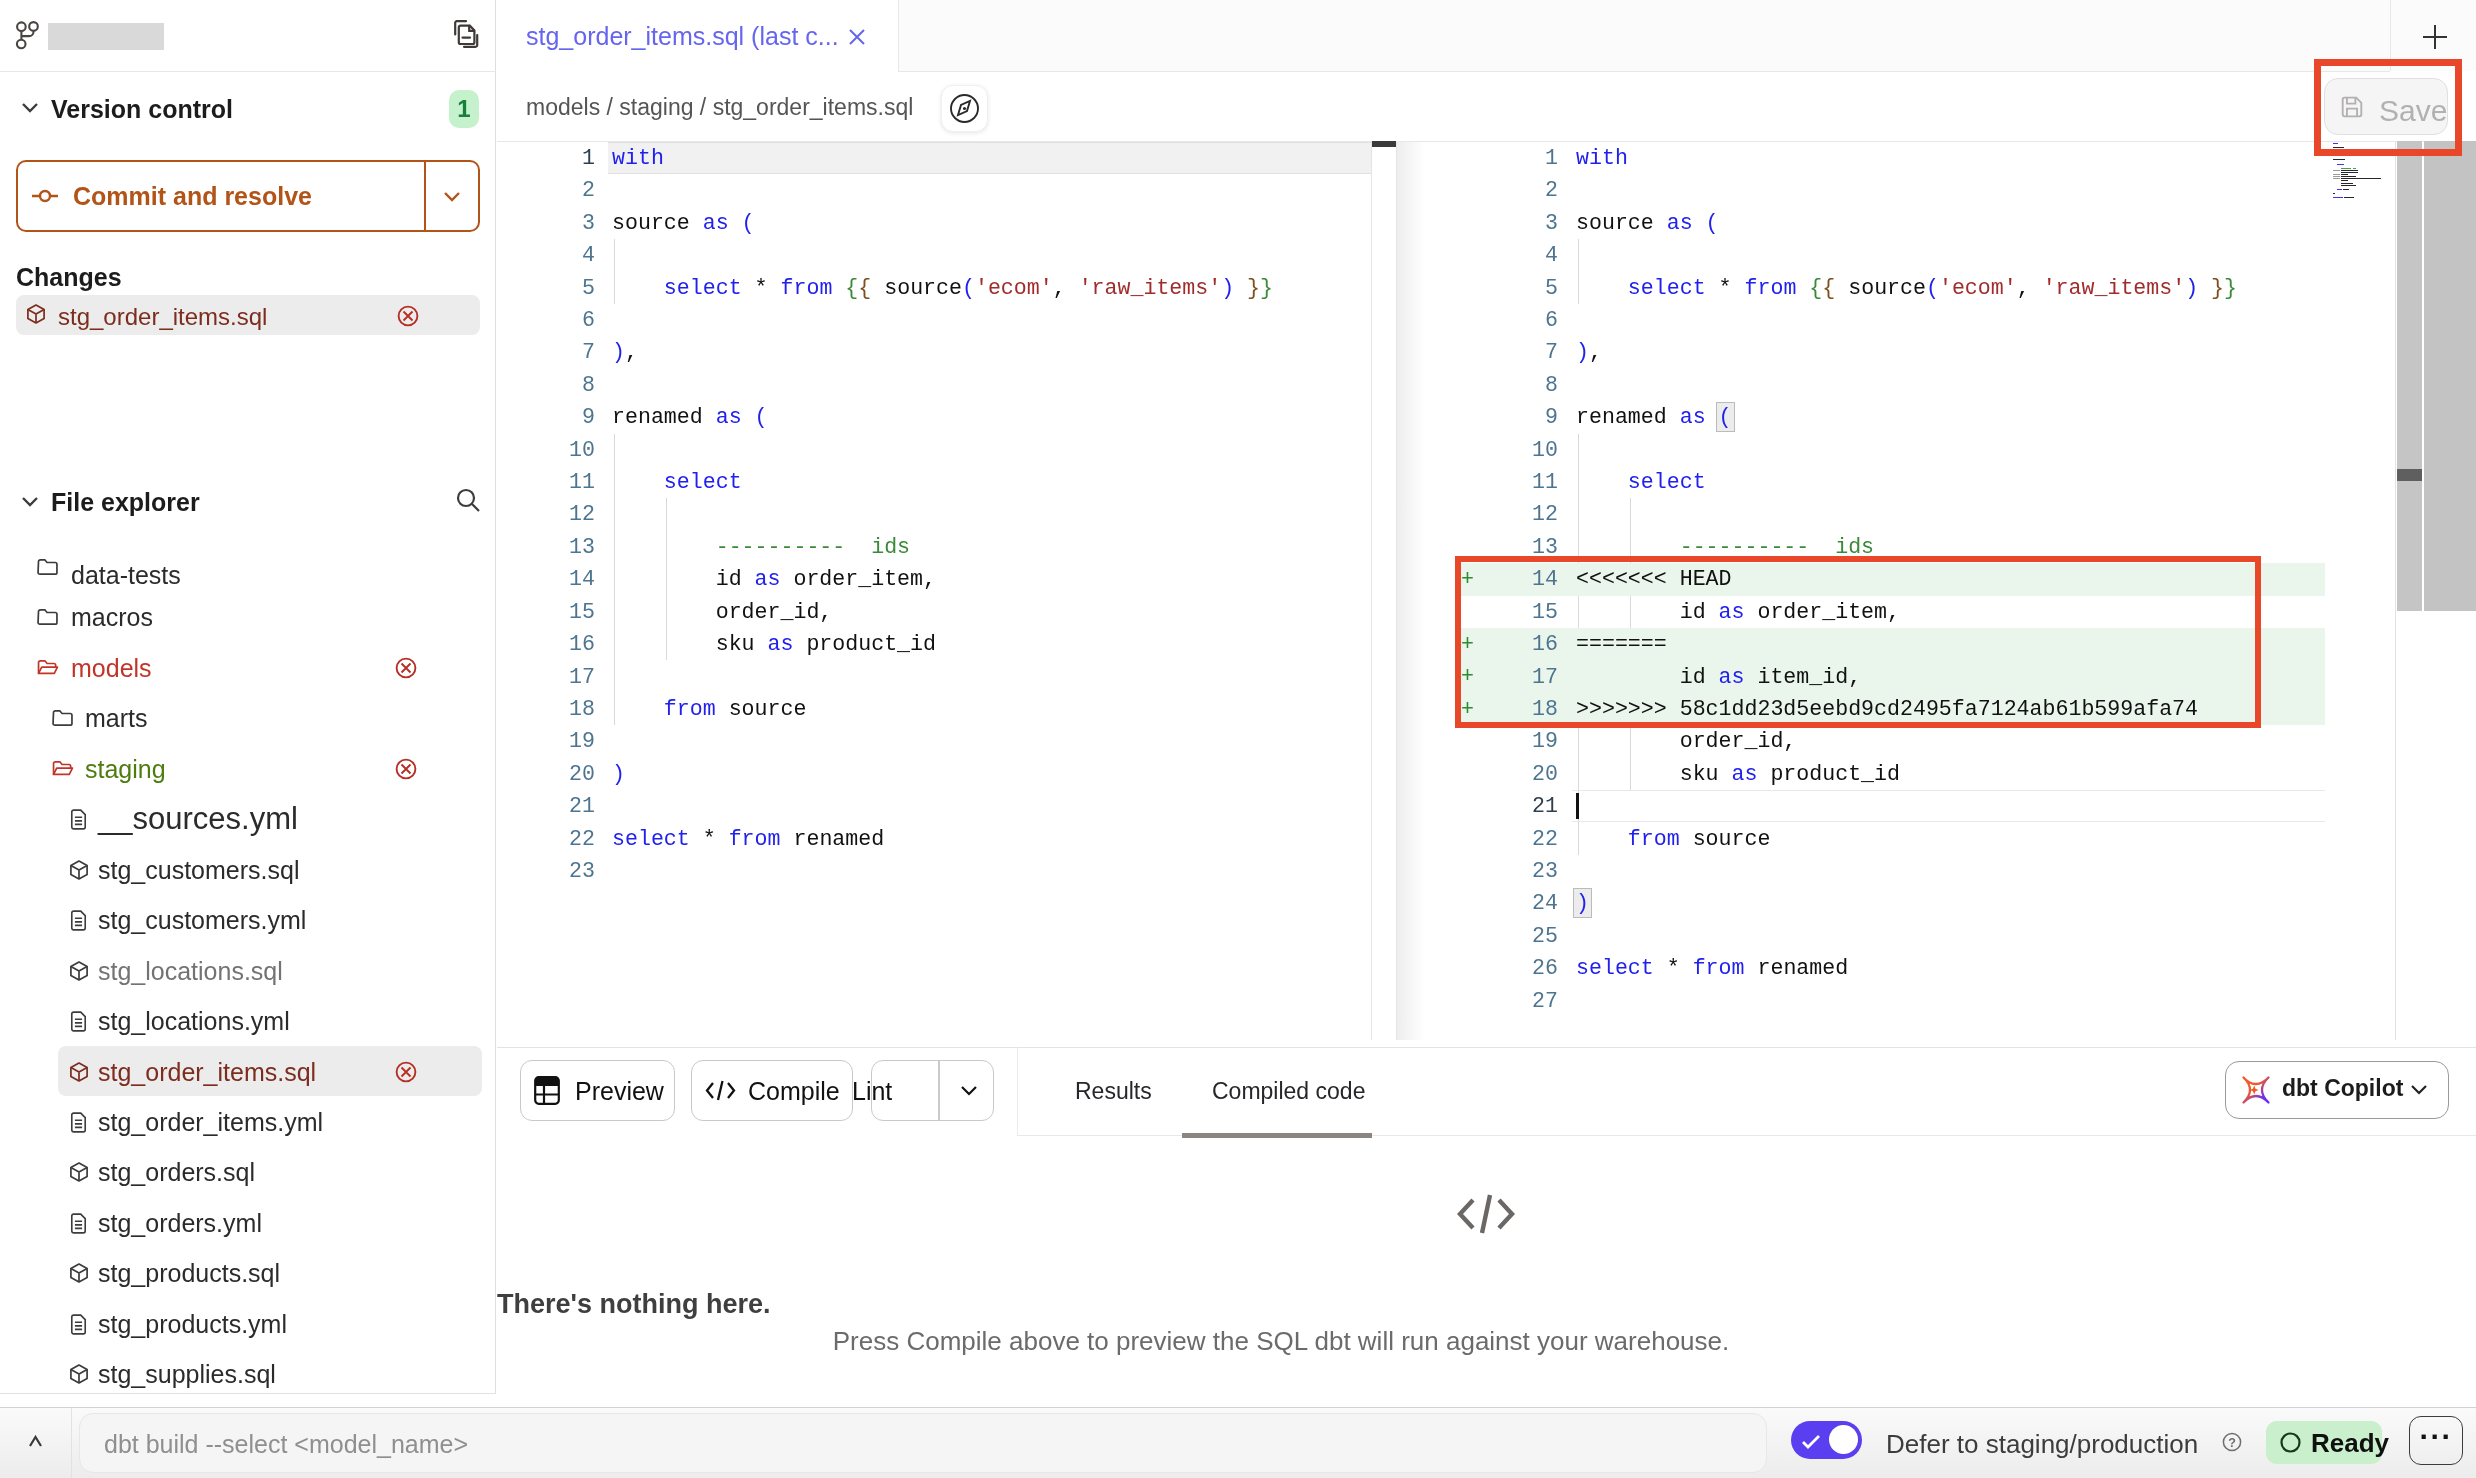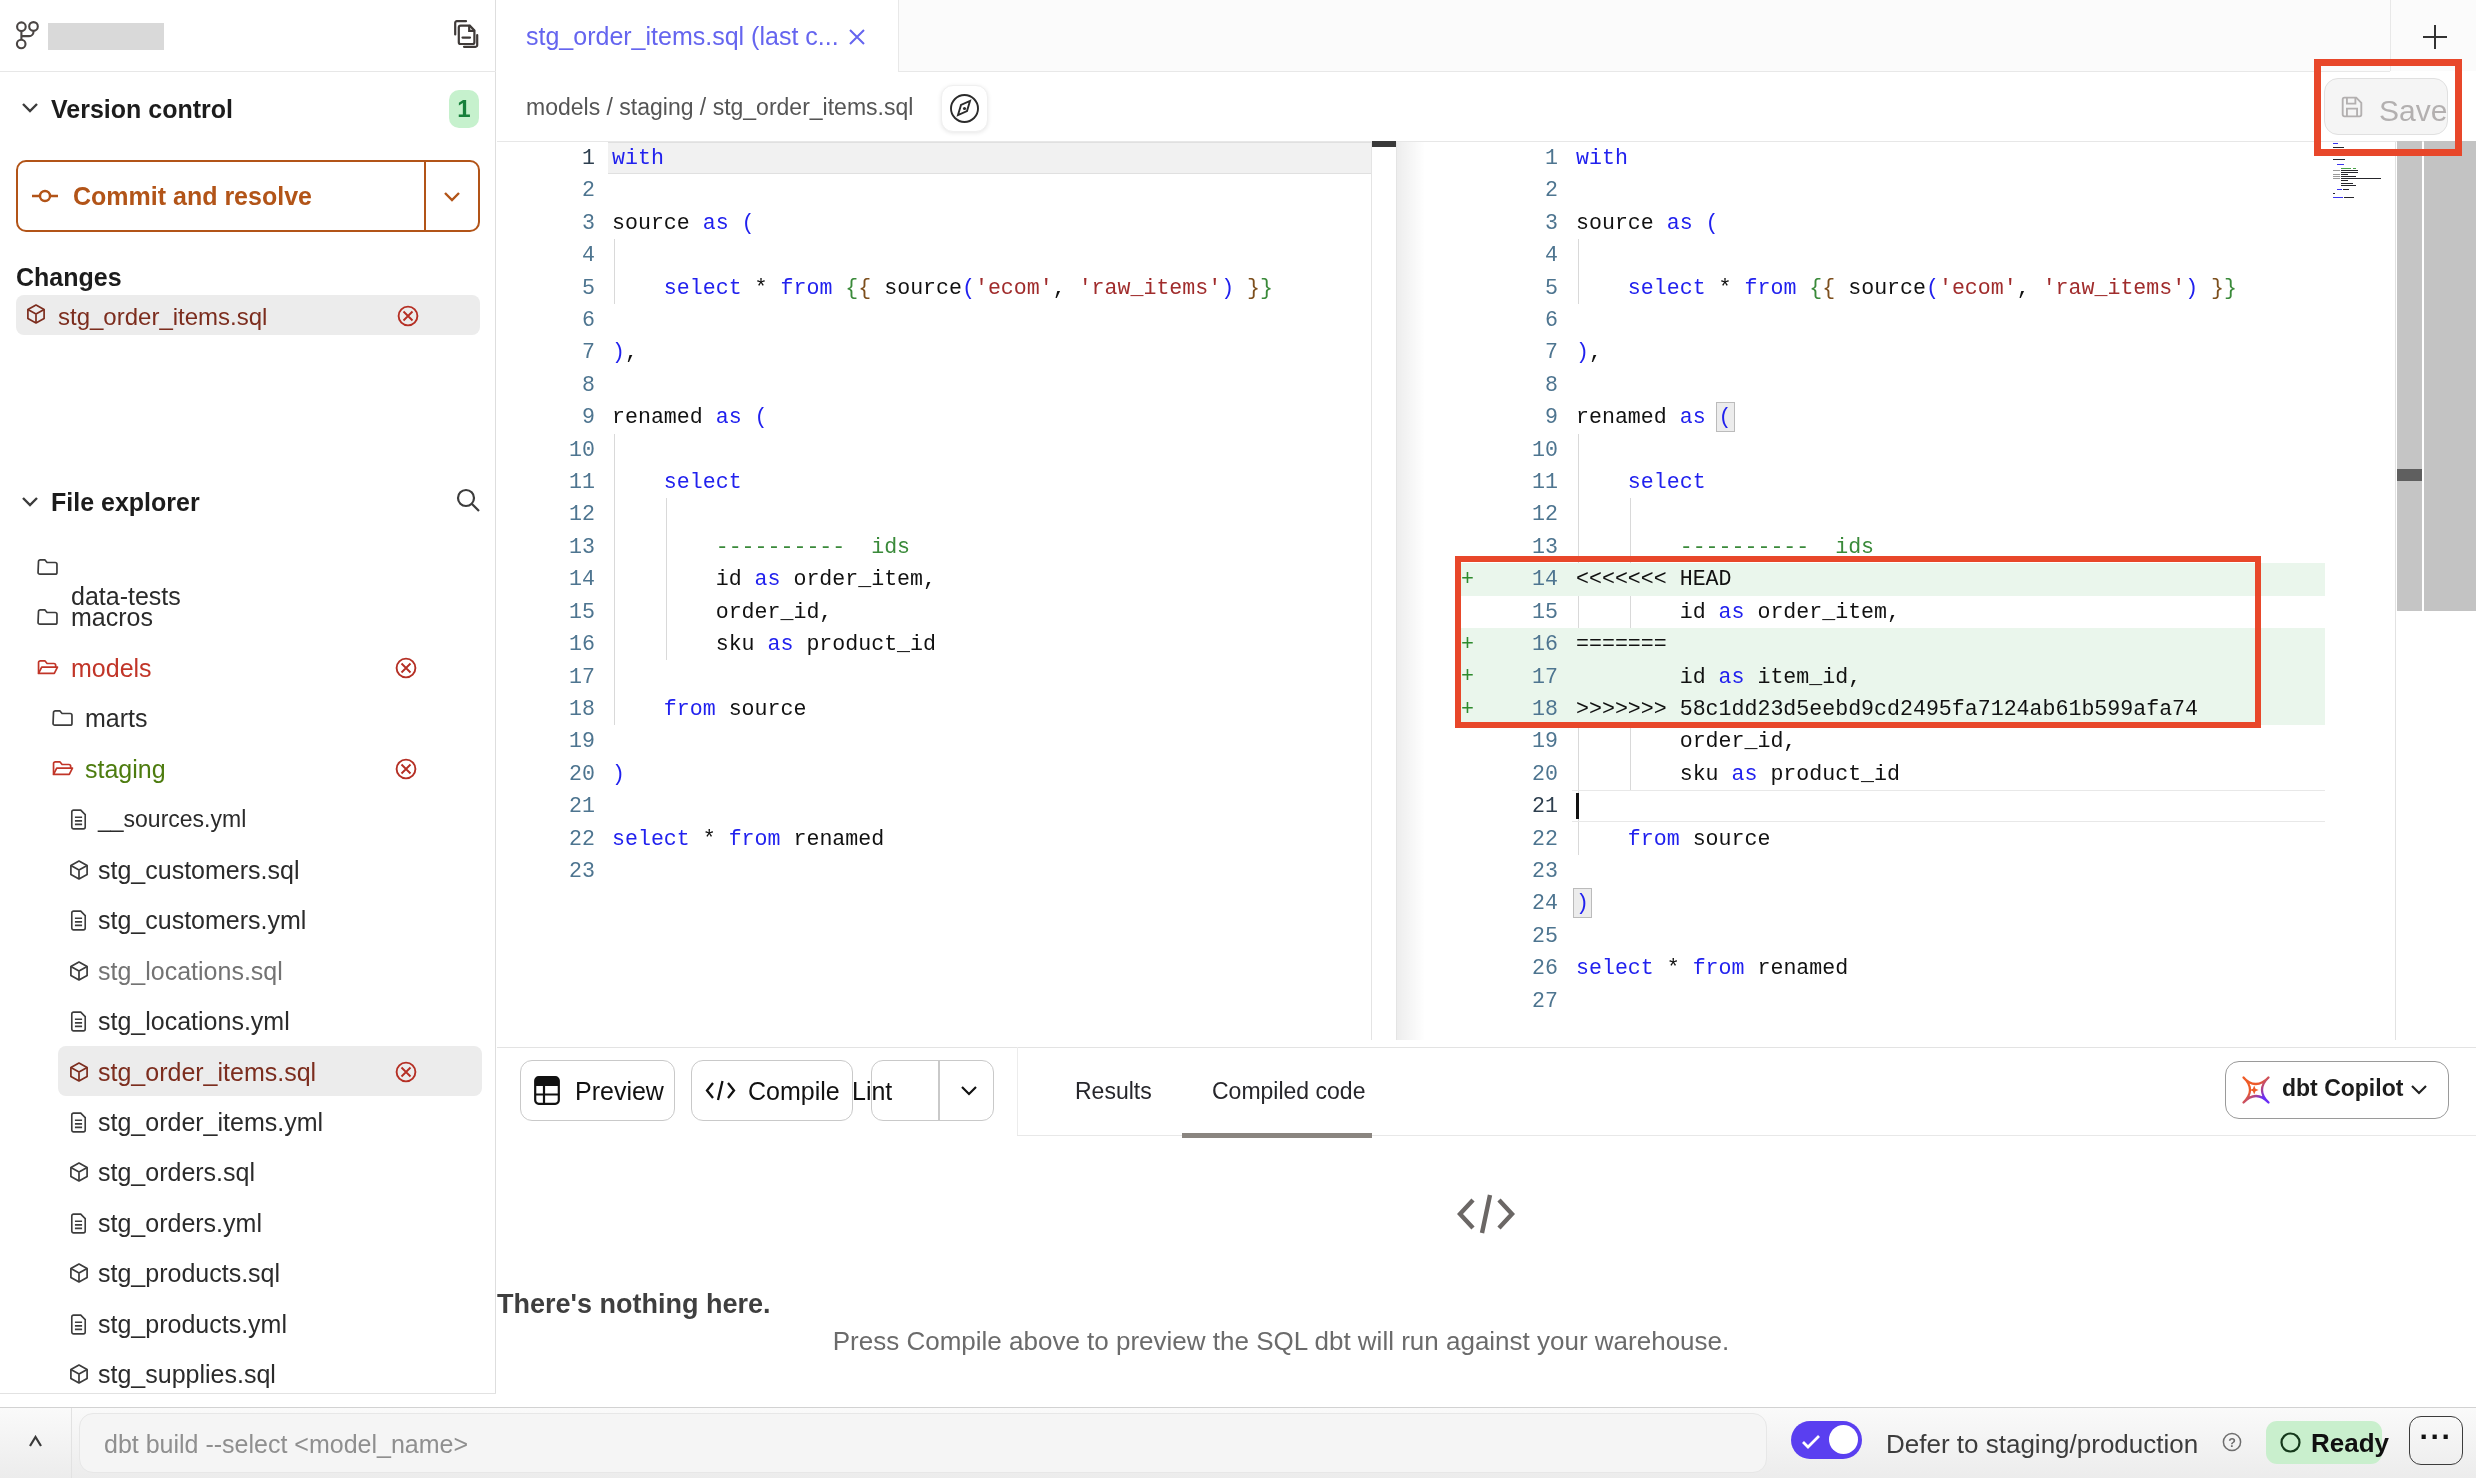--- a/index.html
+++ b/index.html
@@ -72,21 +72,21 @@
 <div class="abs" style="left:51px;top:488px;font-size:25px;font-weight:700;color:#1c1c1c">File explorer</div>
 <svg class="abs" style="left:455px;top:487px" width="26" height="26" viewBox="0 0 26 26">
     <g fill="none" stroke="#3c3c3c" stroke-width="2.2">
       <circle cx="11" cy="11" r="8"></circle>
       <path d="M17 17 L24 24"></path>
     </g>
   </svg>
 <svg class="abs" style="left:37px;top:558.0px" width="21" height="18" viewBox="0 0 23 20">
     <path d="M1.5 4 a2 2 0 0 1 2-2 h5 l2.5 3 h9 a2 2 0 0 1 2 2 v9 a2 2 0 0 1 -2 2 h-17 a2 2 0 0 1 -2 -2 z" fill="none" stroke="#3c3c3c" stroke-width="1.9"></path>
   </svg>
-<div class="abs" style="left:71px;top:582px;font-size:25px;font-weight:400;color:#2b2b2b;line-height:28px">data-tests</div>
+<div class="abs" style="left:71px;top:561px;font-size:25px;font-weight:400;color:#2b2b2b;line-height:28px">data-tests</div>
 <svg class="abs" style="left:37px;top:608.45px" width="21" height="18" viewBox="0 0 23 20">
     <path d="M1.5 4 a2 2 0 0 1 2-2 h5 l2.5 3 h9 a2 2 0 0 1 2 2 v9 a2 2 0 0 1 -2 2 h-17 a2 2 0 0 1 -2 -2 z" fill="none" stroke="#3c3c3c" stroke-width="1.9"></path>
   </svg>
 <div class="abs" style="left:71px;top:603px;font-size:25px;font-weight:400;color:#2b2b2b;line-height:28px">macros</div>
 <svg class="abs" style="left:37px;top:658.9px" width="22" height="18" viewBox="0 0 24 20">
     <g fill="none" stroke="#c13528" stroke-width="1.9" stroke-linejoin="round">
       <path d="M1.5 16 V4 a2 2 0 0 1 2-2 h5 l2.5 3 h7.5 a2 2 0 0 1 2 2 v2"></path>
       <path d="M1.5 16 L5 9 h17.5 L19 16 z"></path>
     </g>
   </svg>
@@ -113,21 +113,21 @@
       <circle cx="11.0" cy="11.0" r="9.4"></circle>
       <path d="M6.5 6.5 l9 9 M15.5 6.5 l-9 9"></path>
     </g>
   </svg>
 <svg class="abs" style="left:70px;top:809.25px" width="17" height="21" viewBox="0 0 19 23">
     <g fill="none" stroke="#3c3c3c" stroke-width="1.8">
       <path d="M2 3 a2 2 0 0 1 2-2 h8 l5 5 v14 a2 2 0 0 1-2 2 H4 a2 2 0 0 1-2-2 z"></path>
       <path d="M5.5 9 h8 M5.5 13 h8 M5.5 17 h8"></path>
     </g>
   </svg>
-<div class="abs" style="left:98px;top:805px;font-size:23px;font-weight:400;color:#2b2b2b;line-height:28px">__sources.yml</div>
+<div class="abs" style="left:98px;top:805px;font-size:31px;font-weight:400;color:#2b2b2b;line-height:28px">__sources.yml</div>
 <svg class="abs" style="left:70px;top:859.7px" width="18" height="20" viewBox="0 0 20 22">
     <g fill="none" stroke="#3c3c3c" stroke-width="1.9" stroke-linejoin="round">
       <path d="M10 1 L19 6 V16 L10 21 L1 16 V6 Z"></path>
       <path d="M1 6 L10 11 L19 6 M10 11 V21"></path>
     </g>
   </svg>
 <div class="abs" style="left:98px;top:856px;font-size:25px;font-weight:400;color:#2b2b2b;line-height:28px">stg_customers.sql</div>
 <svg class="abs" style="left:70px;top:910.1500000000001px" width="17" height="21" viewBox="0 0 19 23">
     <g fill="none" stroke="#3c3c3c" stroke-width="1.8">
       <path d="M2 3 a2 2 0 0 1 2-2 h8 l5 5 v14 a2 2 0 0 1-2 2 H4 a2 2 0 0 1-2-2 z"></path>

